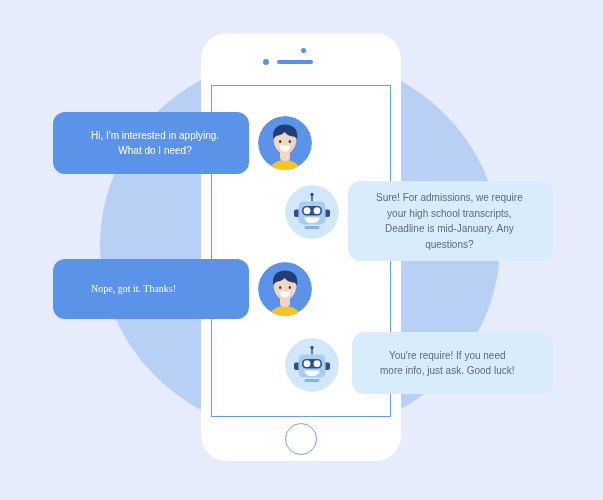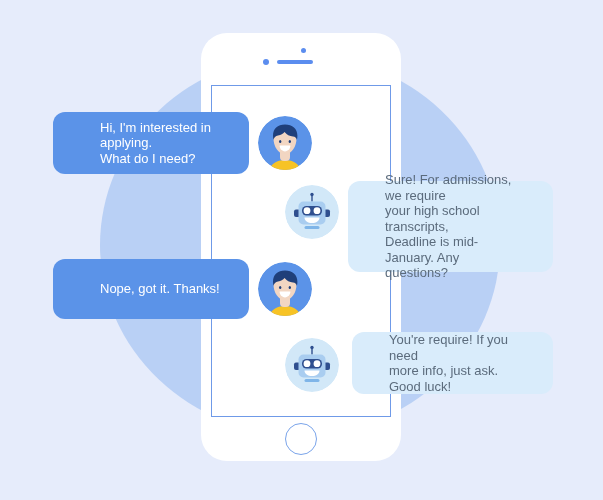--- a/index.html
+++ b/index.html
@@ -92,43 +92,44 @@
 
   
   .bubble {
     position: absolute;
     box-sizing: border-box;
     border-radius: 12px;
     display: flex;
     align-items: center;
   }
   .bubble p {
-    margin: 9px;
-    font-size: 13px;
+    margin: 0;
+    font-size: 10px;
     line-height: 15.5px;
     white-space: pre-line;
+    text-align: center;
   }
   .bubble.user {
     background: #5b93e8;
     padding: 14px 20px 14px 38px;
   }
   .bubble.user p {
     color: #ffffff;
   }
   .bubble.bot {
     background: #d9ecfb;
     padding: 14px 22px 14px 28px;
   }
   .bubble.bot p {
     color: #5b6b7c;
   }
 
   #bubble-1 { left: 53px;  top: 112px; width: 196px; height: 62px; }
-  #bubble-2 { left: 348px; top: 181px; width: 205px; height: 91px; }
-  #bubble-3 { left: 53px;  top: 259px; width: 196px; height: 60px; }
+  #bubble-2 { left: 348px; top: 181px; width: 205px; height: 80px; }
+  #bubble-3 { left: 53px;  top: 259px; width: 196px; height: 60px; font-family: Liberation Serif, serif; }
   #bubble-4 { left: 352px; top: 332px; width: 201px; height: 62px; }
 
   
   .avatar {
     position: absolute;
     border-radius: 50%;
     overflow: hidden;
   }
   .avatar svg { display: block; }
 

